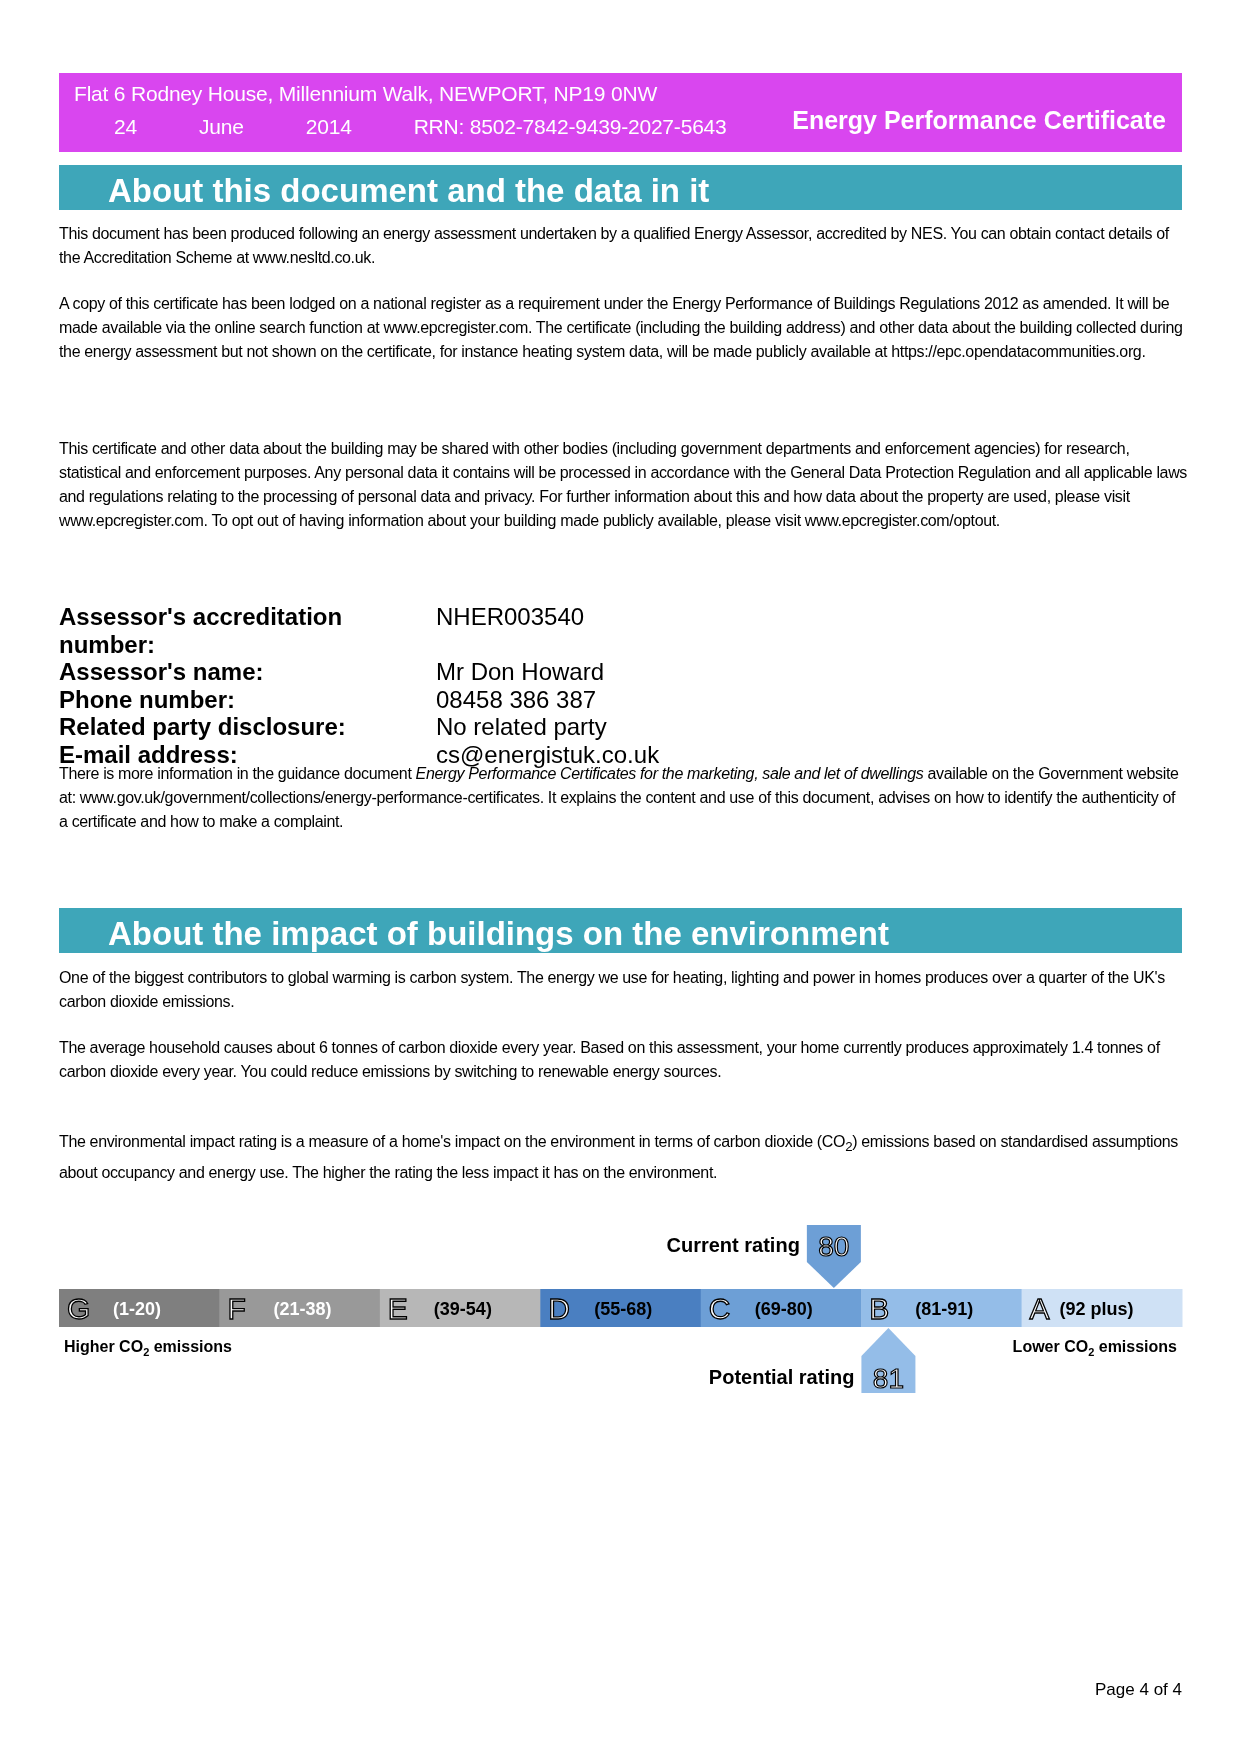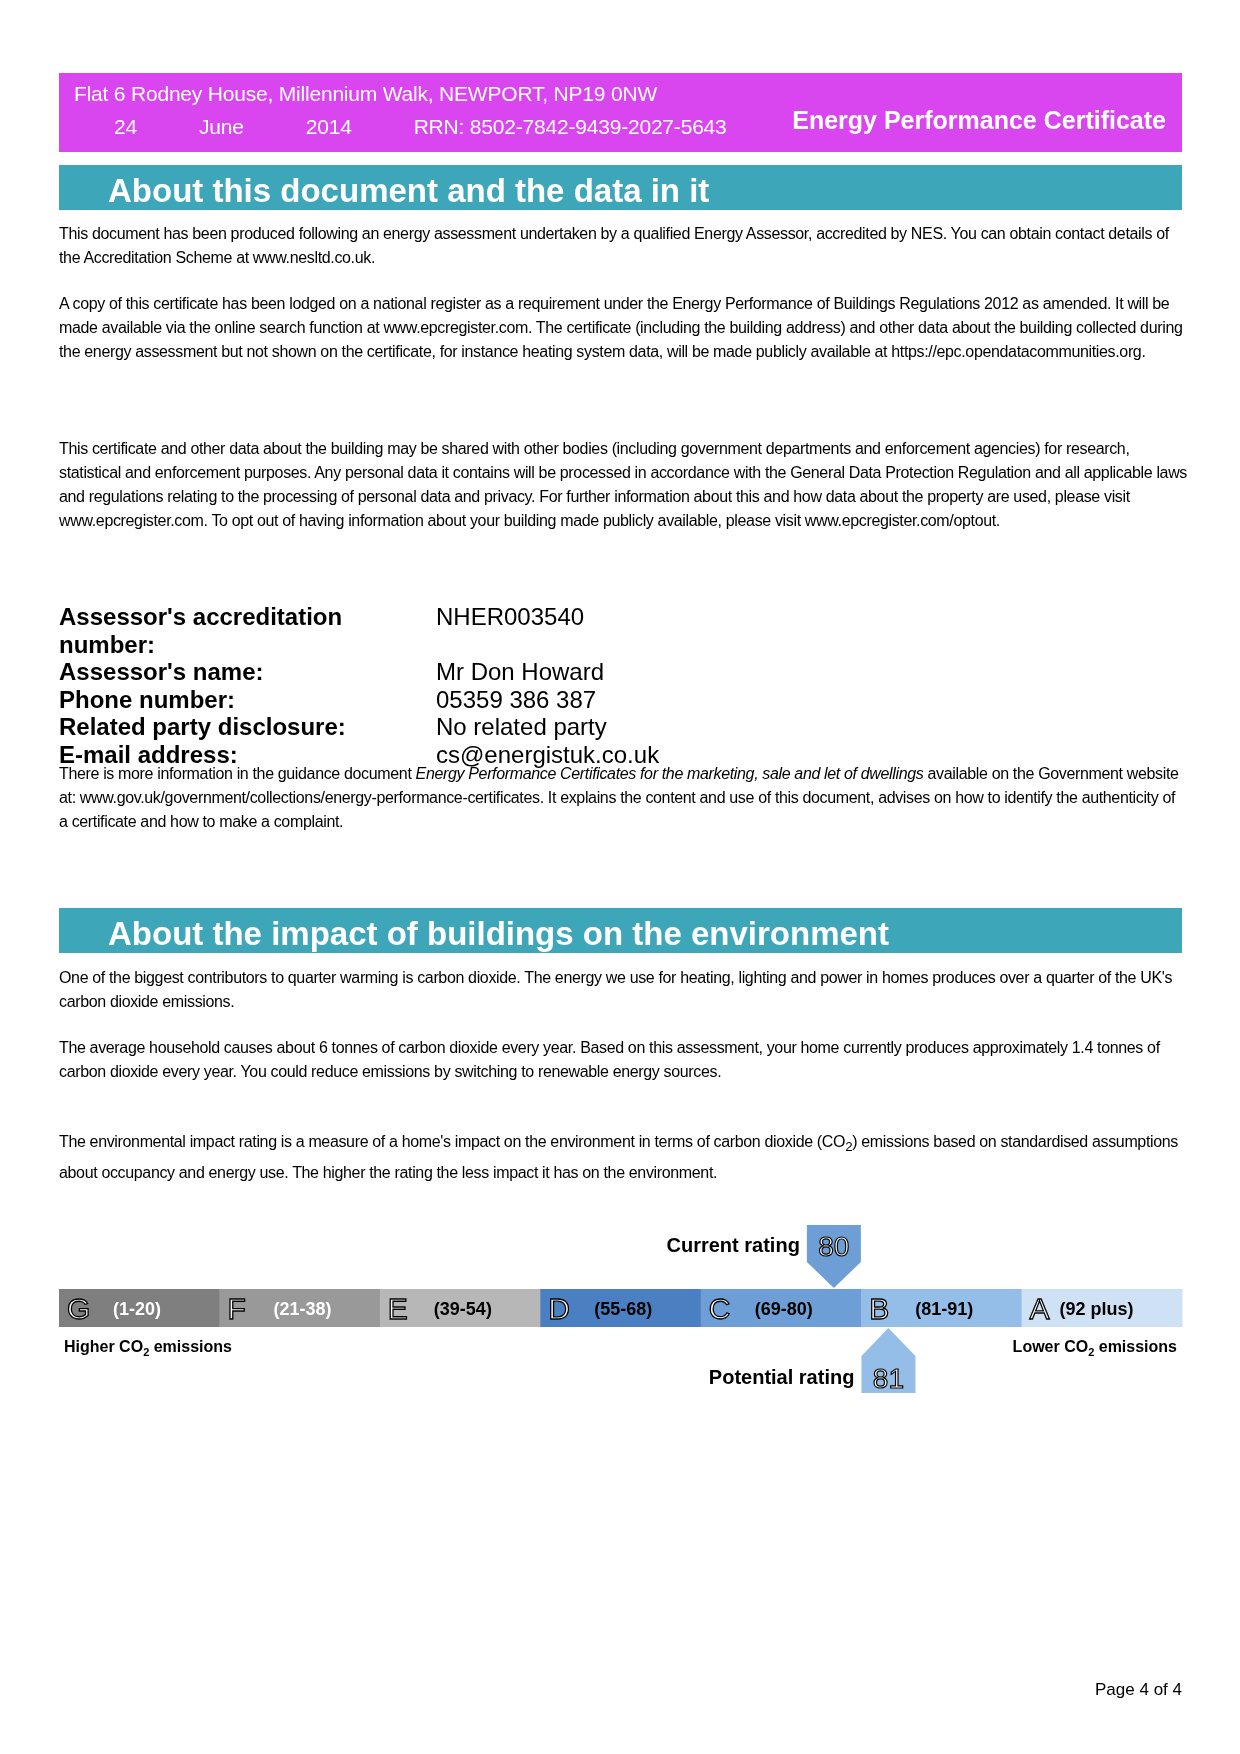--- a/index.html
+++ b/index.html
@@ -44,39 +44,39 @@
   <div class="row">
       <div class="k">Assessor's accreditation number:</div>
       <div class="v">NHER003540</div>
     </div>
   <div class="row">
       <div class="k">Assessor's name:</div>
       <div class="v">Mr Don Howard</div>
     </div>
   <div class="row">
       <div class="k">Phone number:</div>
-      <div class="v">05359 386 387</div>
+      <div class="v">08458 386 387</div>
     </div>
   <div class="row">
       <div class="k">Related party disclosure:</div>
       <div class="v">No related party</div>
     </div>
   <div class="row">
       <div class="k">E-mail address:</div>
       <div class="v">cs@energistuk.co.uk</div>
     </div>
 </div>
 
 <div class="abs para" style="top:762px;"><span>There is more information in the guidance document </span><i>Energy Performance Certificates for the marketing, sale and let of dwellings</i><span> available on the Government website at: www.gov.uk/government/collections/energy-performance-certificates. It explains the content and use of this document, advises on how to identify the authenticity of a certificate and how to make a complaint.</span></div>
 
 <div class="abs section-bar" style="top:908px;">
   <div class="t">About the impact of buildings on the environment</div>
 </div>
 
-<div class="abs para" style="top:966px;">One of the biggest contributors to quarter warming is carbon dioxide. The energy we use for heating, lighting and power in homes produces over a quarter of the UK's carbon dioxide emissions.</div>
+<div class="abs para" style="top:966px;">One of the biggest contributors to global warming is carbon system. The energy we use for heating, lighting and power in homes produces over a quarter of the UK's carbon dioxide emissions.</div>
 <div class="abs para" style="top:1036px;">The average household causes about 6 tonnes of carbon dioxide every year. Based on this assessment, your home currently produces approximately 1.4 tonnes of carbon dioxide every year. You could reduce emissions by switching to renewable energy sources.</div>
 <div class="abs para" style="top:1129px; line-height:26px;"><span>The environmental impact rating is a measure of a home's impact on the environment in terms of carbon dioxide (CO</span><sub>2</sub><span>) emissions based on standardised assumptions about occupancy and energy use. The higher the rating the less impact it has on the environment.</span></div>
 
 <svg id="chart" class="abs" width="1240" height="1754" xmlns="http://www.w3.org/2000/svg">
     <rect x="59" y="1289" width="160.92857142857142" height="38" fill="#7f7f7f"></rect>
     <text x="67" y="1319" font-size="30" font-family="&quot;Liberation Sans&quot;, sans-serif" fill="#ffffff" stroke="#000000" stroke-width="1.3">G</text>
     <text x="113" y="1315" font-size="18" font-weight="bold" font-family="&quot;Liberation Sans&quot;, sans-serif" fill="#ffffff">(1-20)</text>
     <rect x="219.42857142857142" y="1289" width="160.92857142857142" height="38" fill="#999999"></rect>
     <text x="227.42857142857142" y="1319" font-size="30" font-family="&quot;Liberation Sans&quot;, sans-serif" fill="#ffffff" stroke="#000000" stroke-width="1.3">F</text>
     <text x="273.42857142857144" y="1315" font-size="18" font-weight="bold" font-family="&quot;Liberation Sans&quot;, sans-serif" fill="#ffffff">(21-38)</text>

